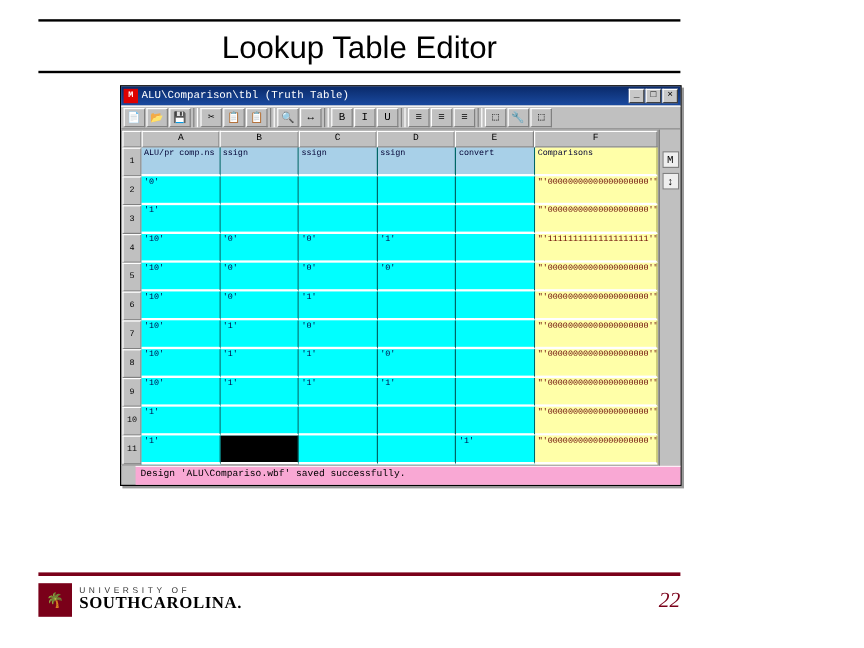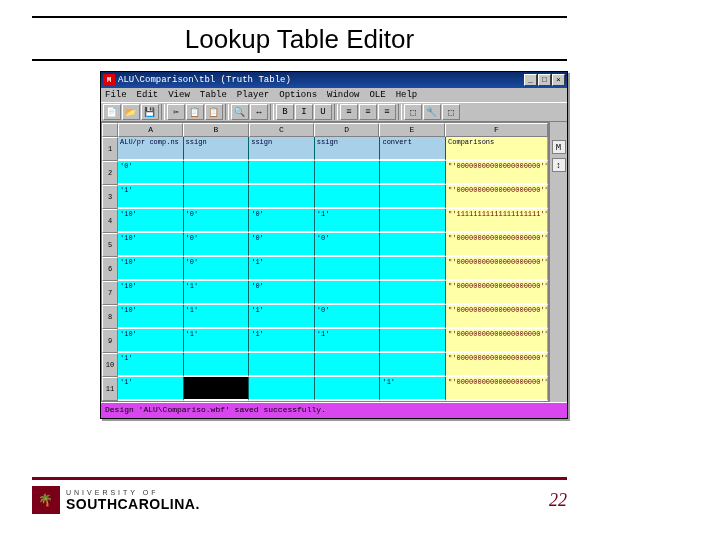--- a/index.html
+++ b/index.html
@@ -29,31 +29,31 @@
   .rows { }
   .grow { display:flex; height:24px; }
   .grow .rh { flex:0 0 16px; background:#c0c0c0; border:1px solid #fff; border-right-color:#808080; border-bottom-color:#808080; font-size:7px; display:flex; align-items:center; justify-content:center; color:#000; }
   .grow .cell { flex:1; border-right:1px solid #006666; border-bottom:2px solid #fff; font-size:7px; padding:1px 2px; overflow:hidden; white-space:nowrap; background:#00ffff; color:#004; }
   .grow .cell.fc { flex:1.6; background:#ffffa8; border-right:1px solid #b0b060; color:#600; }
   .grow.header-row .cell { background:#a8d0e8; color:#003; font-weight:normal; }
   .grow.header-row .cell.fc { background:#ffffa8; }
   .grow .cell.black { background:#000; }
   .sidecol { width:18px; background:#c0c0c0; border-left:1px solid #808080; display:flex; flex-direction:column; align-items:center; padding-top:18px; gap:4px; }
   .sideicon { width:14px; height:14px; font-size:9px; text-align:center; line-height:14px; border:1px solid #808080; background:#eee; cursor:pointer; }
-  .statusbar { height:16px; background:#d946ef; border-top:1px solid #fff; font-size:8px; padding:2px 4px; color:#000; white-space:nowrap; overflow:hidden; }
+  .statusbar { height:16px; background:#f9a8d4; border-top:1px solid #fff; font-size:8px; padding:2px 4px; color:#000; white-space:nowrap; overflow:hidden;margin-left:12px; }
   
   .footer { position:absolute; left:32px; right:32px; bottom:26px; }
   .footer .bar { height:3px; background:#7a0019; margin-bottom:6px; }
   .footer .row { display:flex; align-items:center; justify-content:space-between; }
   .logo { display:flex; align-items:center; gap:6px; }
   .logo-mark { width:28px; height:28px; background:#7a0019; color:#fff; display:flex; flex-direction:column; align-items:center; justify-content:center; font-size:7px; line-height:7px; }
   .logo-mark .tree { font-size:12px; line-height:12px; }
   .logo-text { display:flex; flex-direction:column; }
   .logo-text .uo { font-size:7px; letter-spacing:3px; color:#333; }
-  .logo-text .sc { font-size:14px; font-weight:bold; letter-spacing:.5px; font-family: Liberation Sans, sans-serif; }
+  .logo-text .sc { font-size:14px; font-weight:bold; letter-spacing:.5px; font-family: Liberation Serif, serif; }
   .pagenum { color:#7a0019; font-size:18px; font-style:italic; font-family: Georgia, serif; }
 </style>
 </head>
 <body>
 <div class="slide">
 
   <div style="height:16px"></div>
   <div class="hr"></div>
   <div class="title">Lookup Table Editor</div>
   <div class="hr"></div>
@@ -62,31 +62,20 @@
     <div class="win">
       <div class="titlebar">
         <span class="ticon">M</span>
         <span class="ttext">ALU\Comparison\tbl (Truth Table)</span>
         <span class="winbtns">
           <span class="winbtn">_</span>
           <span class="winbtn">□</span>
           <span class="winbtn">×</span>
         </span>
       </div>
-      <div class="menubar" id="menubar">
-          <span>File</span>
-          <span>Edit</span>
-          <span>View</span>
-          <span>Table</span>
-          <span>Player</span>
-          <span>Options</span>
-          <span>Window</span>
-          <span>OLE</span>
-          <span>Help</span>
-        </div>
       <div class="toolbar" id="toolbar">
           <span class="tbtn">📄</span>
           <span class="tbtn">📂</span>
           <span class="tbtn">💾</span>
           <span class="tsep"></span>
           <span class="tbtn">✂</span>
           <span class="tbtn">📋</span>
           <span class="tbtn">📋</span>
           <span class="tsep"></span>
           <span class="tbtn">🔍</span>

